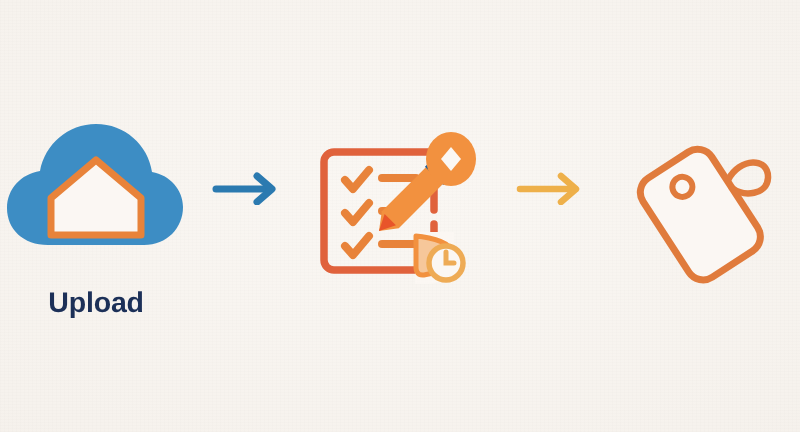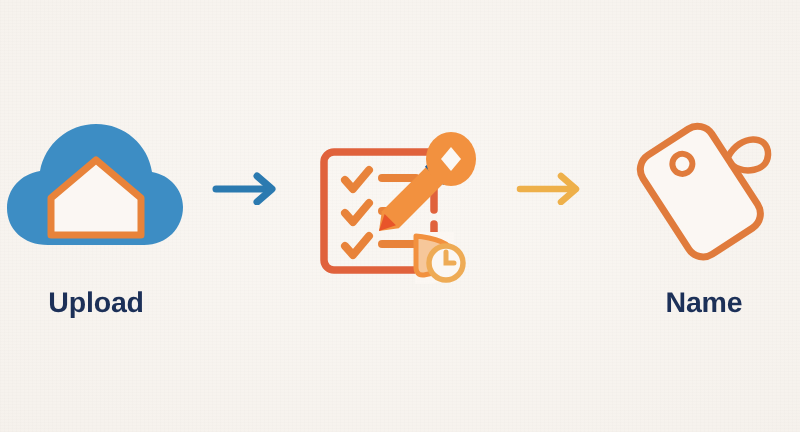--- a/index.html
+++ b/index.html
@@ -183,17 +183,16 @@
           <g transform="rotate(-33 80 78)">
 
             <rect x="34" y="20" width="82" height="118" rx="17" ry="17" fill="#fbf7f3" stroke="#e07b3c" stroke-width="7"></rect>
 
             <circle cx="75" cy="46" r="10" fill="#fbf7f3" stroke="#e07b3c" stroke-width="6"></circle>
           </g>
 
           <path d="M104 47 C116 24 145 24 144 45 C143 62 120 64 108 55" fill="none" stroke="#e07b3c" stroke-width="6.5" stroke-linecap="round"></path>
         </svg>
       </div>
-      <div class="step-label">Name</div>
     </div>
 
   </div>
 </div>
 
 </body></html>

